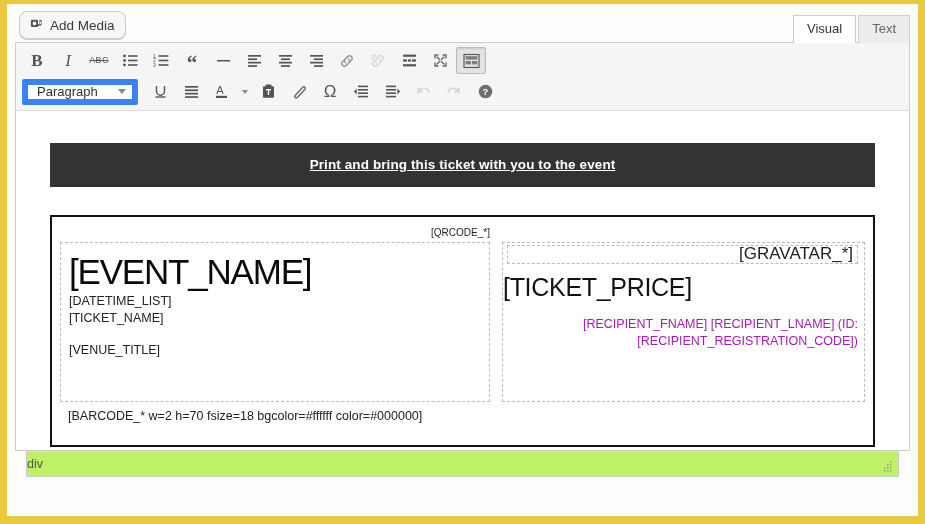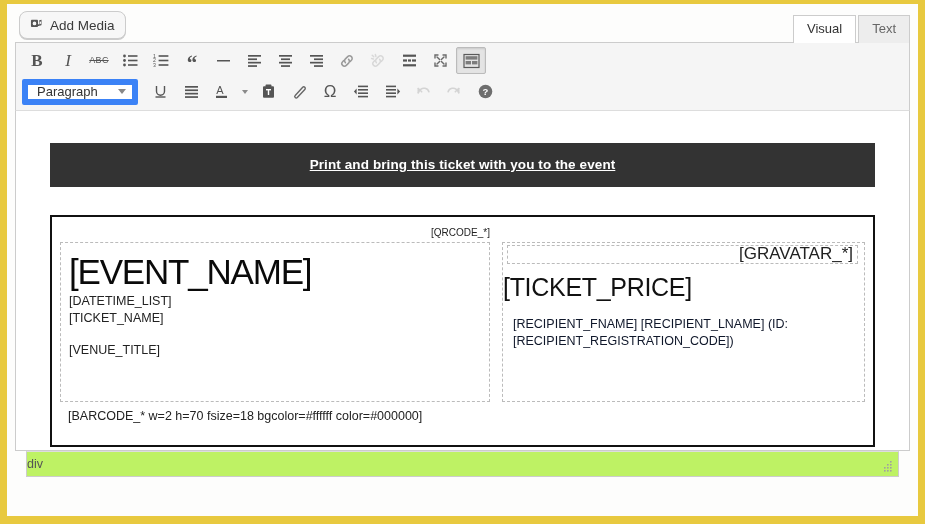--- a/index.html
+++ b/index.html
@@ -224,22 +224,23 @@
     margin-right: 2px;
   }
   #price {
     font-size: 25px;
     color: #111;
     padding: 8px 6px 0 0;
     letter-spacing: -.3px;
     line-height: 30px;
   }
   #recipient {
+    text-align: right;
     font-size: 12.5px;
-    color: #0f172a;
+    color: #a21caf;
     padding: 14px 6px 0 10px;
     line-height: 17px;
   }
   #barcode-line {
     font-size: 12.5px;
     color: #222;
     padding: 6px 4px 0 8px;
     line-height: 16px;
   }
   #watermark {

